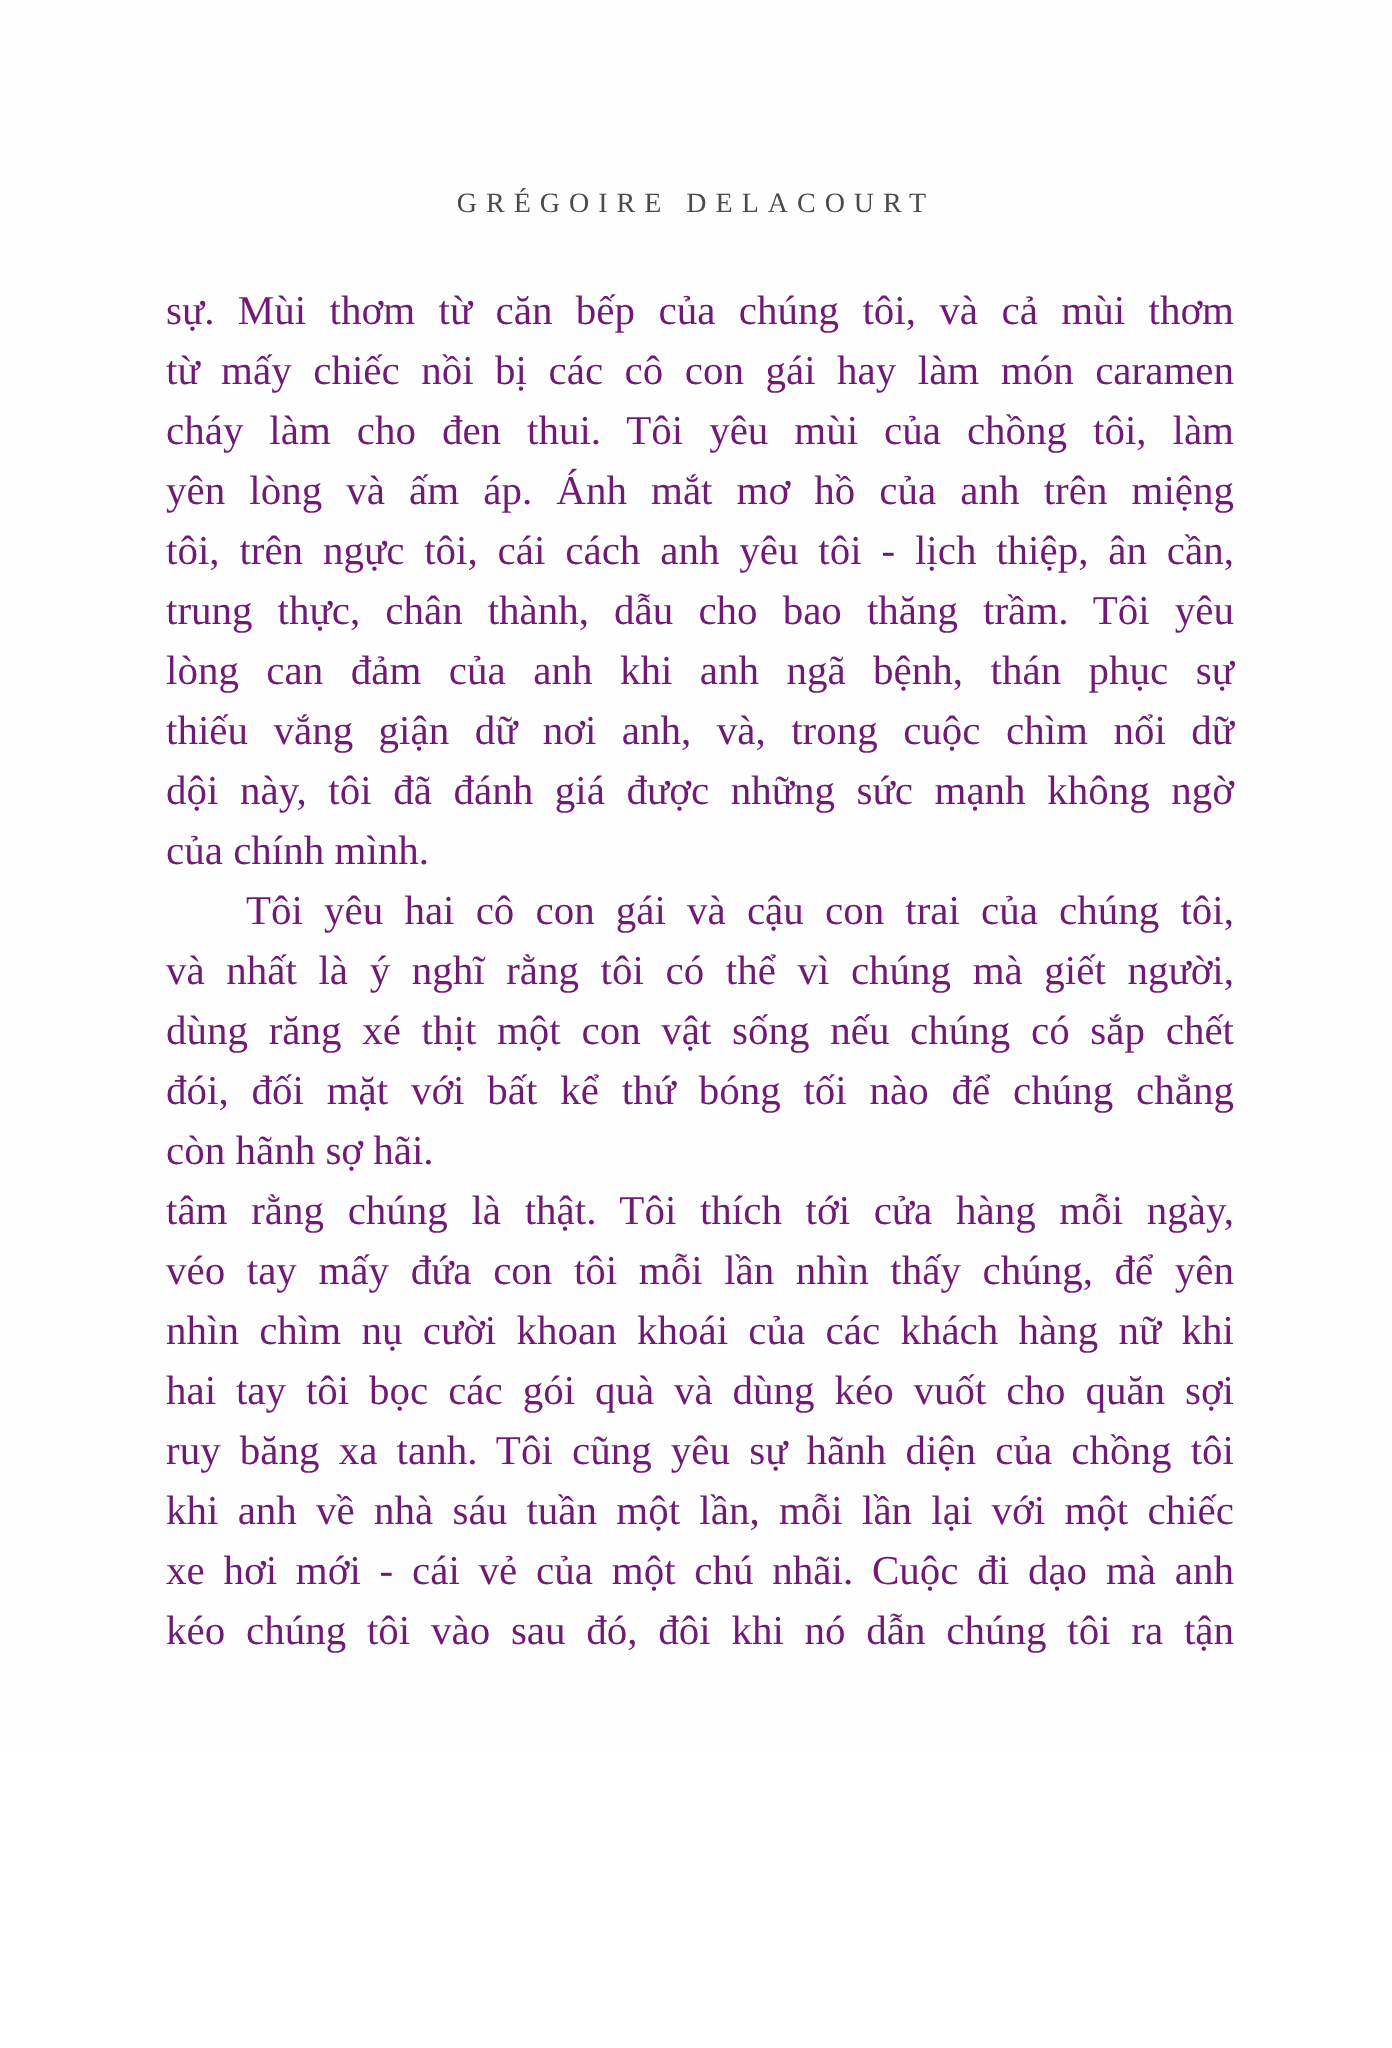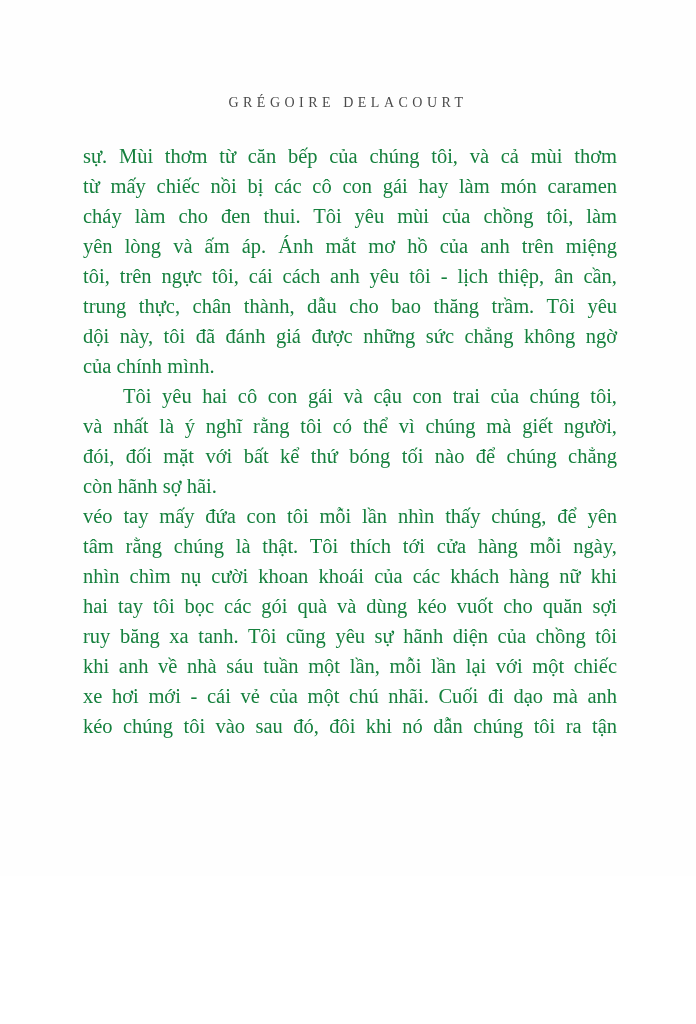--- a/index.html
+++ b/index.html
@@ -33,21 +33,21 @@
     left: 83px;
     width: 534px;
   }
   .paragraph {
     margin: 0;
     padding: 0;
   }
   .line {
     font-size: 20.5px;
     line-height: 30px;
-    color: #15803d;
+    color: #701a75;
     text-align: justify;
     text-align-last: justify;
     white-space: nowrap;
     overflow: visible;
   }
   .line.lastline {
     text-align-last: left;
   }
   .line.indent {
     text-indent: 40px;
@@ -70,35 +70,38 @@
   <div class="running-header">GRÉGOIRE DELACOURT</div>
 
   <div class="body-text">
       <div class="paragraph">
         <div class="line">sự. Mùi thơm từ căn bếp của chúng tôi, và cả mùi thơm</div>
         <div class="line">từ mấy chiếc nồi bị các cô con gái hay làm món caramen</div>
         <div class="line">cháy làm cho đen thui. Tôi yêu mùi của chồng tôi, làm</div>
         <div class="line">yên lòng và ấm áp. Ánh mắt mơ hồ của anh trên miệng</div>
         <div class="line">tôi, trên ngực tôi, cái cách anh yêu tôi - lịch thiệp, ân cần,</div>
         <div class="line">trung thực, chân thành, dẫu cho bao thăng trầm. Tôi yêu</div>
-        <div class="line">dội này, tôi đã đánh giá được những sức chẳng không ngờ</div>
+        <div class="line">lòng can đảm của anh khi anh ngã bệnh, thán phục sự</div>
+        <div class="line">thiếu vắng giận dữ nơi anh, và, trong cuộc chìm nổi dữ</div>
+        <div class="line">dội này, tôi đã đánh giá được những sức mạnh không ngờ</div>
         <div class="line lastline">của chính mình.</div>
       </div>
       <div class="paragraph">
         <div class="line indent">Tôi yêu hai cô con gái và cậu con trai của chúng tôi,</div>
         <div class="line">và nhất là ý nghĩ rằng tôi có thể vì chúng mà giết người,</div>
+        <div class="line">dùng răng xé thịt một con vật sống nếu chúng có sắp chết</div>
         <div class="line">đói, đối mặt với bất kể thứ bóng tối nào để chúng chẳng</div>
         <div class="line lastline">còn hãnh sợ hãi.</div>
       </div>
       <div class="paragraph">
+        <div class="line">tâm rằng chúng là thật. Tôi thích tới cửa hàng mỗi ngày,</div>
         <div class="line">véo tay mấy đứa con tôi mỗi lần nhìn thấy chúng, để yên</div>
-        <div class="line">tâm rằng chúng là thật. Tôi thích tới cửa hàng mỗi ngày,</div>
         <div class="line">nhìn chìm nụ cười khoan khoái của các khách hàng nữ khi</div>
         <div class="line">hai tay tôi bọc các gói quà và dùng kéo vuốt cho quăn sợi</div>
         <div class="line">ruy băng xa tanh. Tôi cũng yêu sự hãnh diện của chồng tôi</div>
         <div class="line">khi anh về nhà sáu tuần một lần, mỗi lần lại với một chiếc</div>
-        <div class="line">xe hơi mới - cái vẻ của một chú nhãi. Cuối đi dạo mà anh</div>
+        <div class="line">xe hơi mới - cái vẻ của một chú nhãi. Cuộc đi dạo mà anh</div>
         <div class="line">kéo chúng tôi vào sau đó, đôi khi nó dẫn chúng tôi ra tận</div>
       </div>
     </div>
 
   <div class="page-number">14</div>
 </div>
 
 </body></html>

